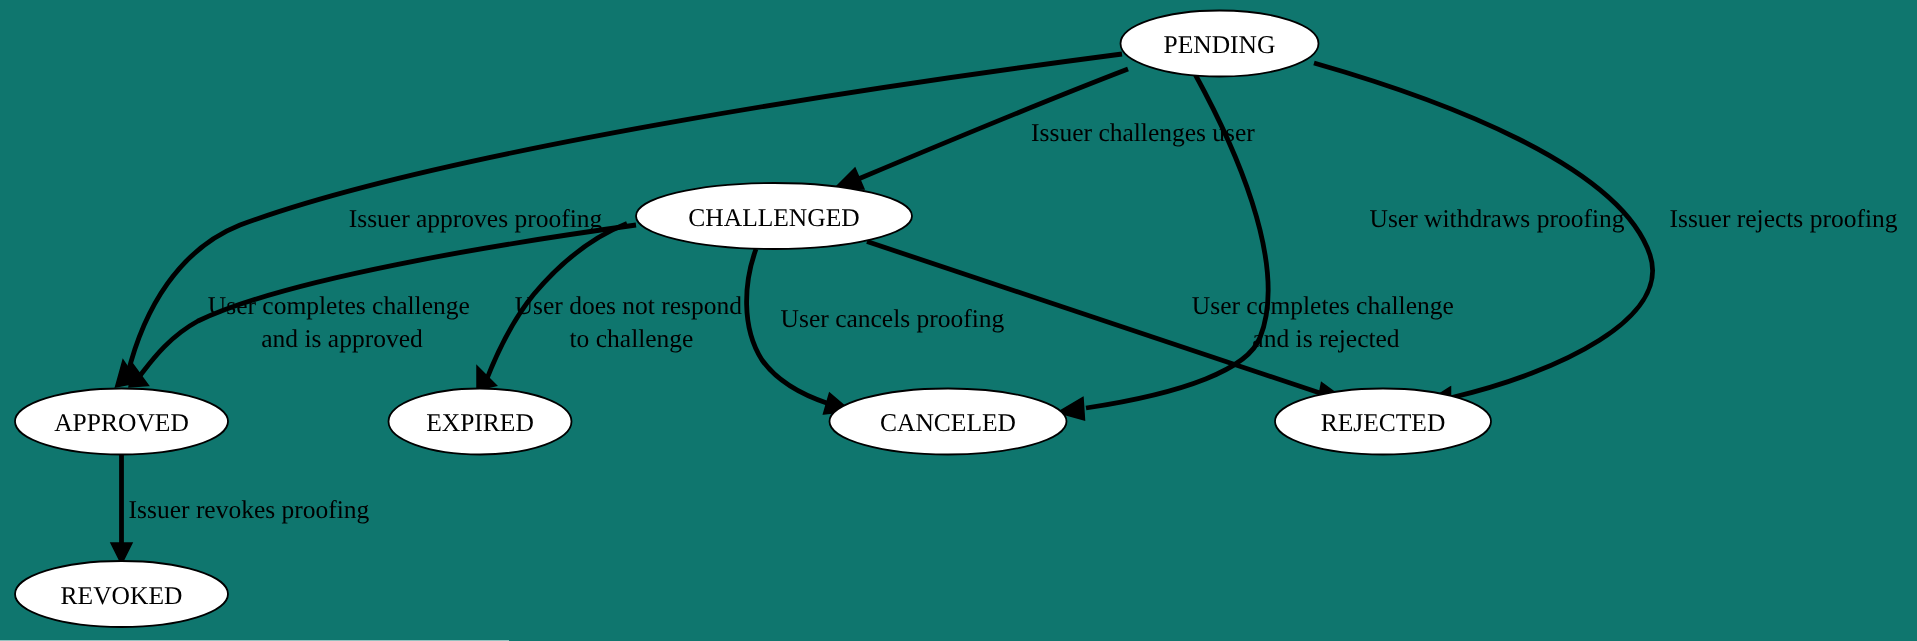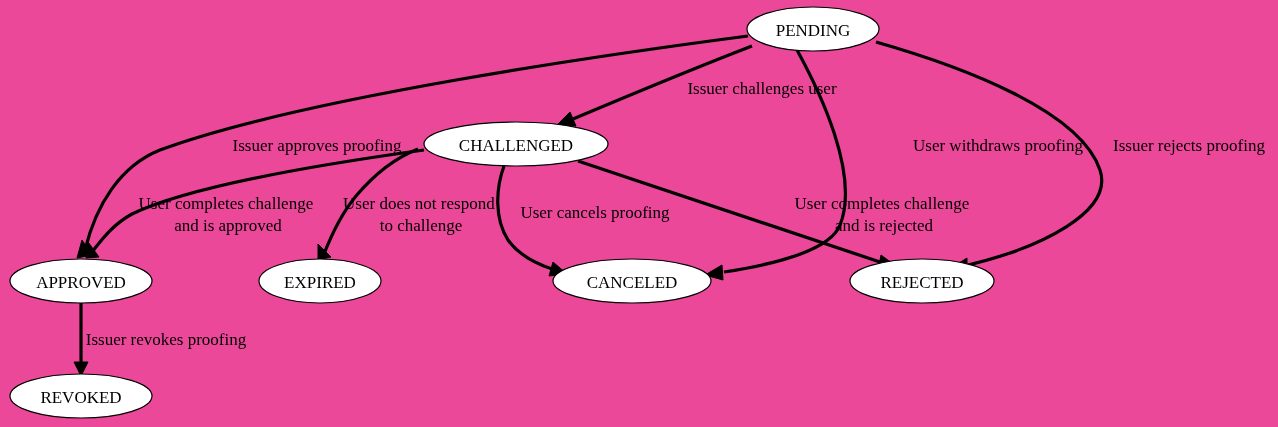--- a/index.html
+++ b/index.html
@@ -5,21 +5,21 @@
 <style>
   html, body {
     margin: 0;
     padding: 0;
     background: #ffffff;
   }
   #diagram-root {
     position: relative;
     width: 1278px;
     height: 427px;
-    background: #ec4899;
+    background: #0f766e;
     font-family: "Liberation Serif", "DejaVu Serif", serif;
     overflow: hidden;
   }
   svg#graph-canvas {
     position: absolute;
     left: 0;
     top: 0;
     width: 1278px;
     height: 427px;
   }

